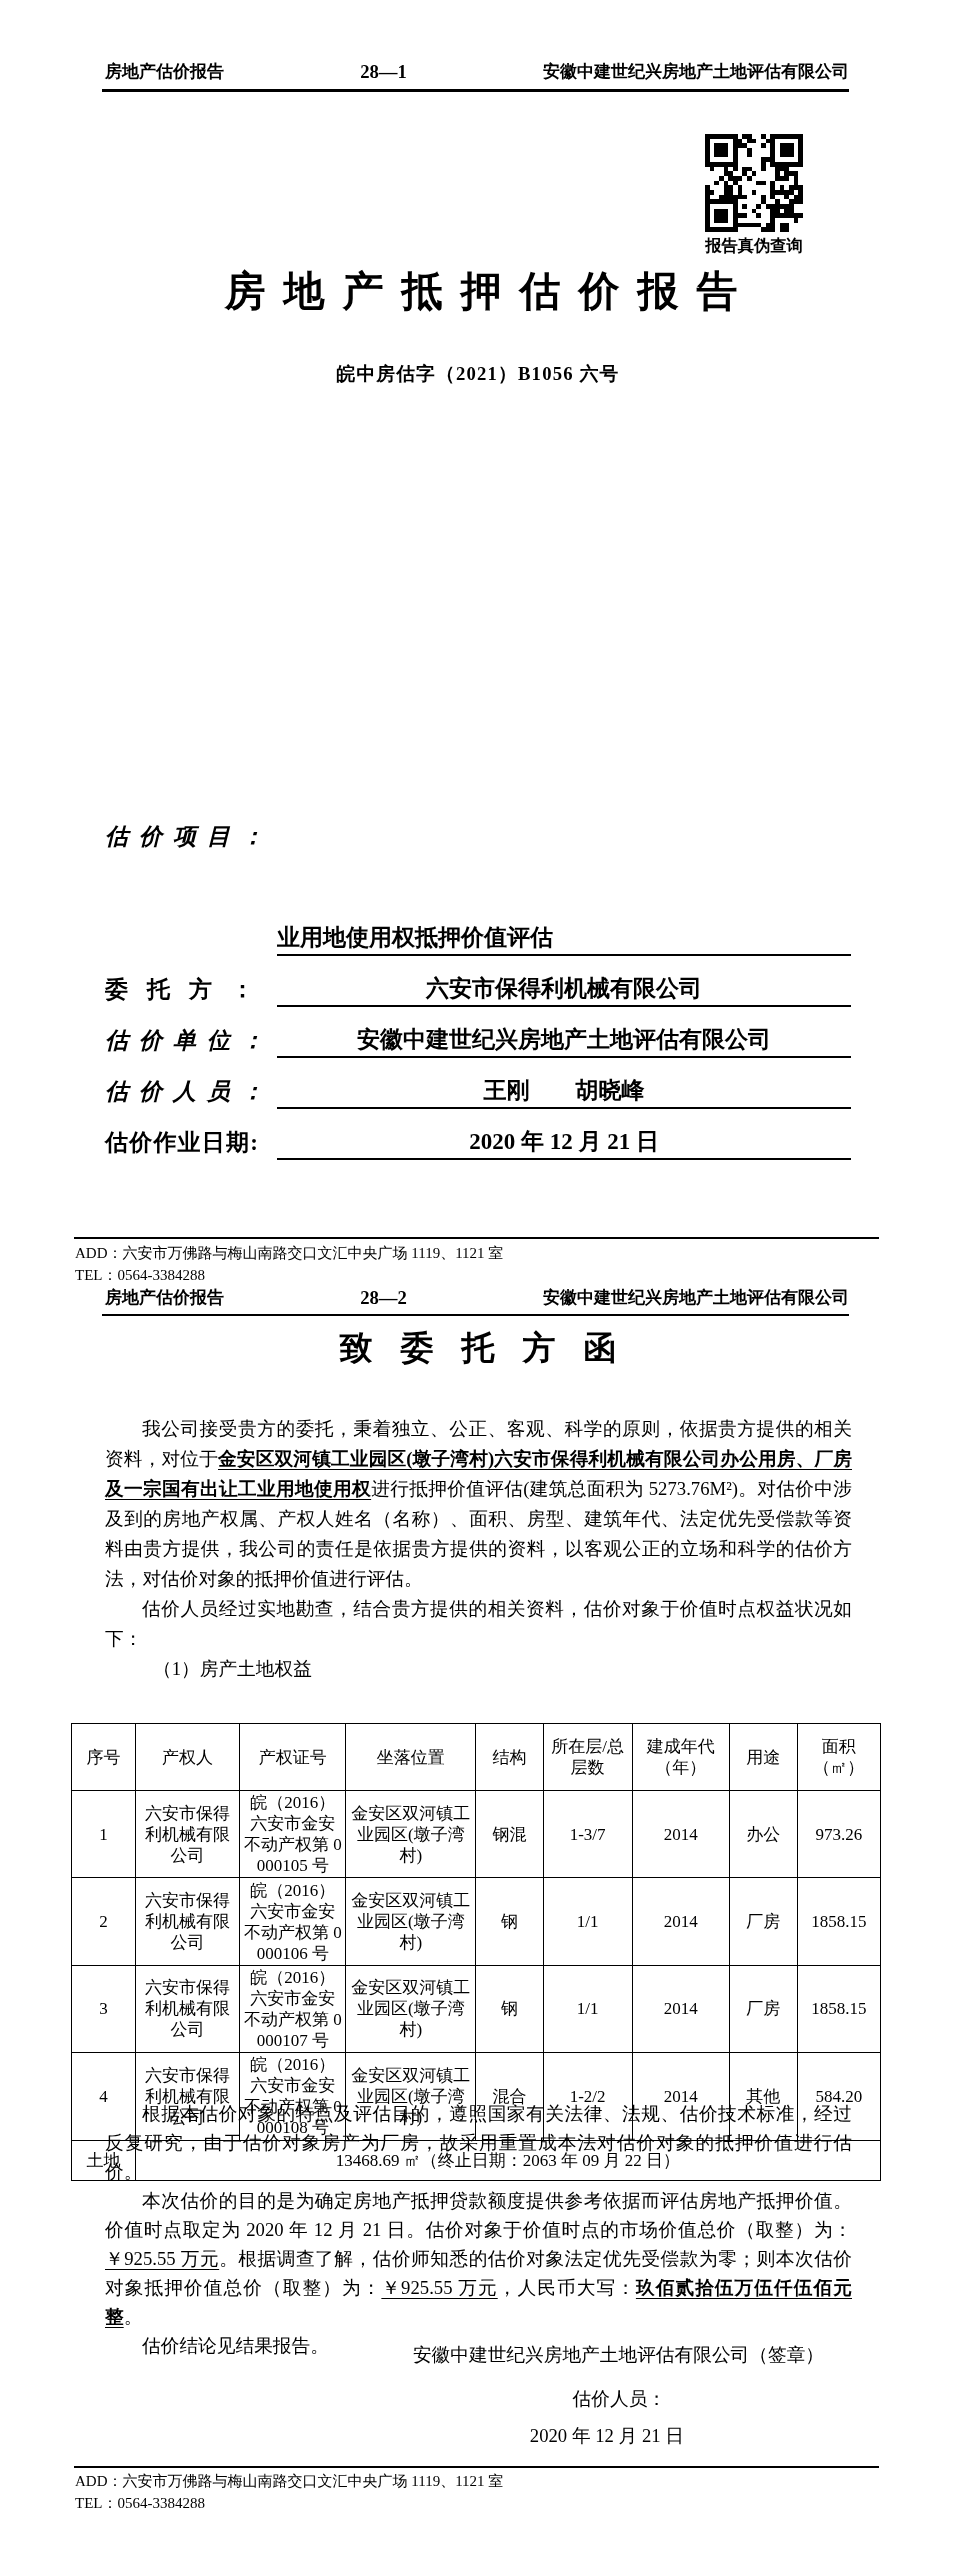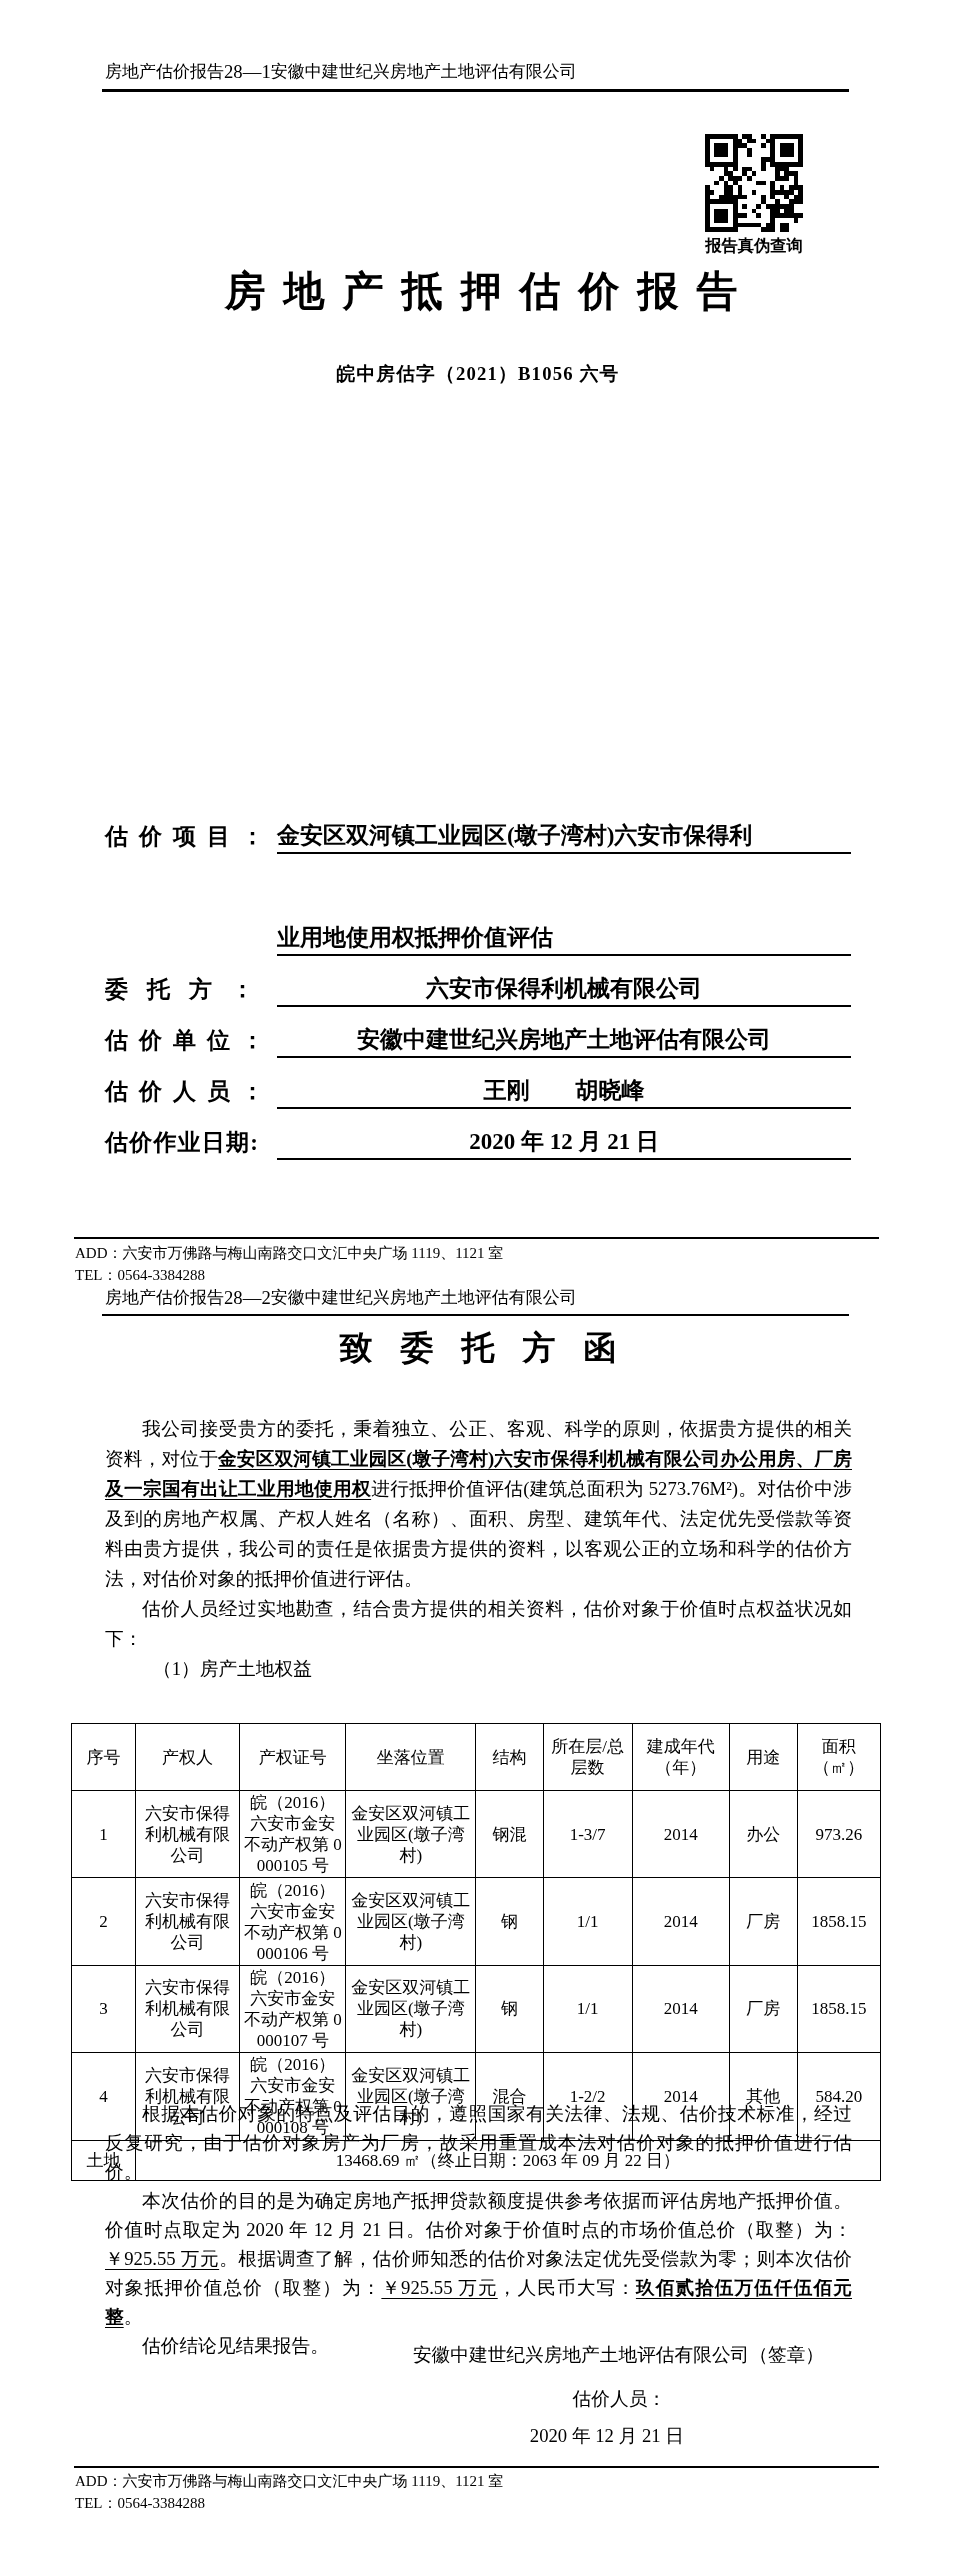--- a/index.html
+++ b/index.html
@@ -4,22 +4,22 @@
 <style>
   * { margin:0; padding:0; box-sizing:border-box; }
   html,body { background:#ffffff; }
   body {
     width:956px; height:2576px; position:relative; overflow:hidden;
     font-family:"Liberation Serif","DejaVu Serif",serif; color:#000;
   }
   .abs { position:absolute; left:0; right:0; }
 
   
-  .run-header { display:flex; justify-content:flex-start; align-items:flex-end;
-    left:105px; right:107px; font-size:17px; }
+  .run-header { display:flex; justify-content:space-between; align-items:flex-end;
+    left:105px; right:107px; font-size:17px;font-weight:bold; }
   .run-header .hc { font-size:18.7px; }
   .hrule { background:#000; height:3px; left:102px; right:107px; }
   .hrule.thin { height:2.4px; }
   .frule { background:#000; height:1.8px; left:74px; right:77px; }
   .foot-line { left:75px; right:77px; font-size:15px; line-height:22px; }
 
   
   .qr { left:705px; top:134px; width:98px; height:98px; position:absolute;
     display:grid; grid-template-columns:repeat(21,1fr); grid-template-rows:repeat(21,1fr); }
   .qr i { display:block; }
@@ -27,21 +27,21 @@
   .qr-caption { left:697px; width:114px; text-align:center; font-size:16.3px; font-weight:bold; position:absolute; }
 
   
   .report-title { text-align:center; font-size:41px; font-weight:bold;
     letter-spacing:18px; padding-left:24px; }
   .doc-number { text-align:center; font-size:18.7px; font-weight:bold; letter-spacing:1.2px; }
 
   .form { left:105px; right:105px; }
   .form-row { display:flex; align-items:flex-end; height:51px; font-size:23px; font-weight:bold; }
   .f-label { min-width:172px; width:172px; white-space:nowrap; padding-bottom:2.4px; }
-  .f-label.ls18 { letter-spacing:11px; }
+  .f-label.ls18 { letter-spacing:11px;font-style:italic; }
   .f-label.ls32 { letter-spacing:19px; }
   .f-label.ls2  { letter-spacing:1.2px;margin-top:11px; }
   .f-value { flex:1; border-bottom:2.4px solid #000; padding-bottom:1.2px; white-space:nowrap; }
   .f-value.center { text-align:center; }
 
   
   .letter-title { text-align:center; font-size:33px; font-weight:bold;
     letter-spacing:28px; padding-left:28px; }
   .bodytext { left:105px; right:104px; font-size:18.7px; line-height:30px; text-align:justify; }
   .bodytext p.ind { text-indent:37px; }
@@ -520,21 +520,20 @@
     <i></i>
   </div>
 <div class="qr-caption" style="top:235px;">报告真伪查询</div>
 
 <div class="abs report-title" style="top:264px;">房地产抵押估价报告</div>
 <div class="abs doc-number" style="top:361px;">皖中房估字（2021）B1056 六号</div>
 
 <div class="abs form" style="top:803px;">
   <div class="form-row">
     <span class="f-label ls18">估价项目：</span>
-    <span class="f-value">金安区双河镇工业园区(墩子湾村)六安市保得利</span>
   </div>
   <div class="form-row">
     <span class="f-label"></span>
   </div>
   <div class="form-row">
     <span class="f-label"></span>
     <span class="f-value">业用地使用权抵押价值评估</span>
   </div>
   <div class="form-row">
     <span class="f-label ls32">委托方：</span>

